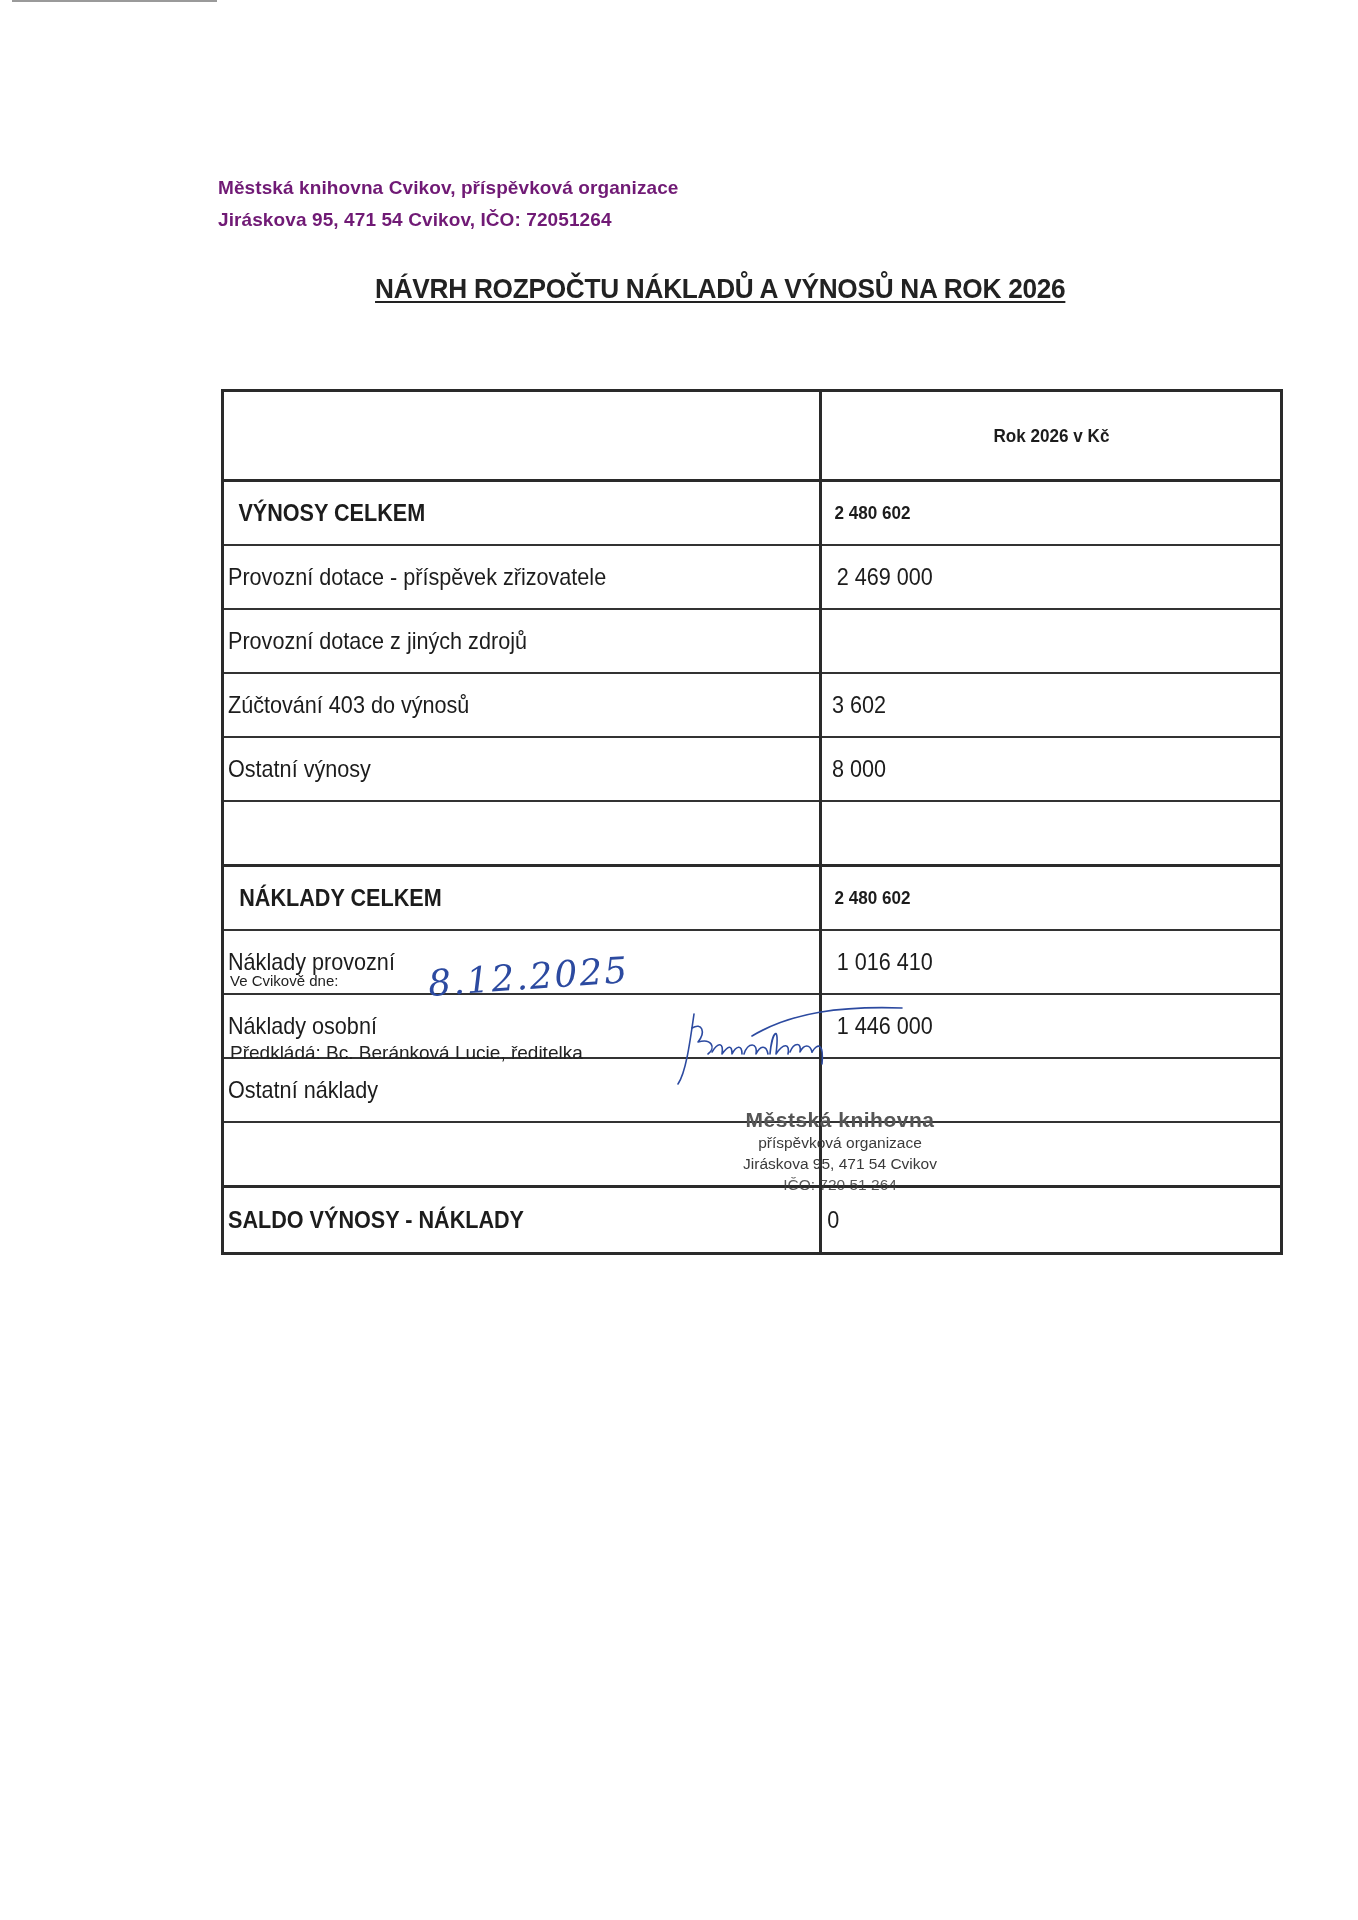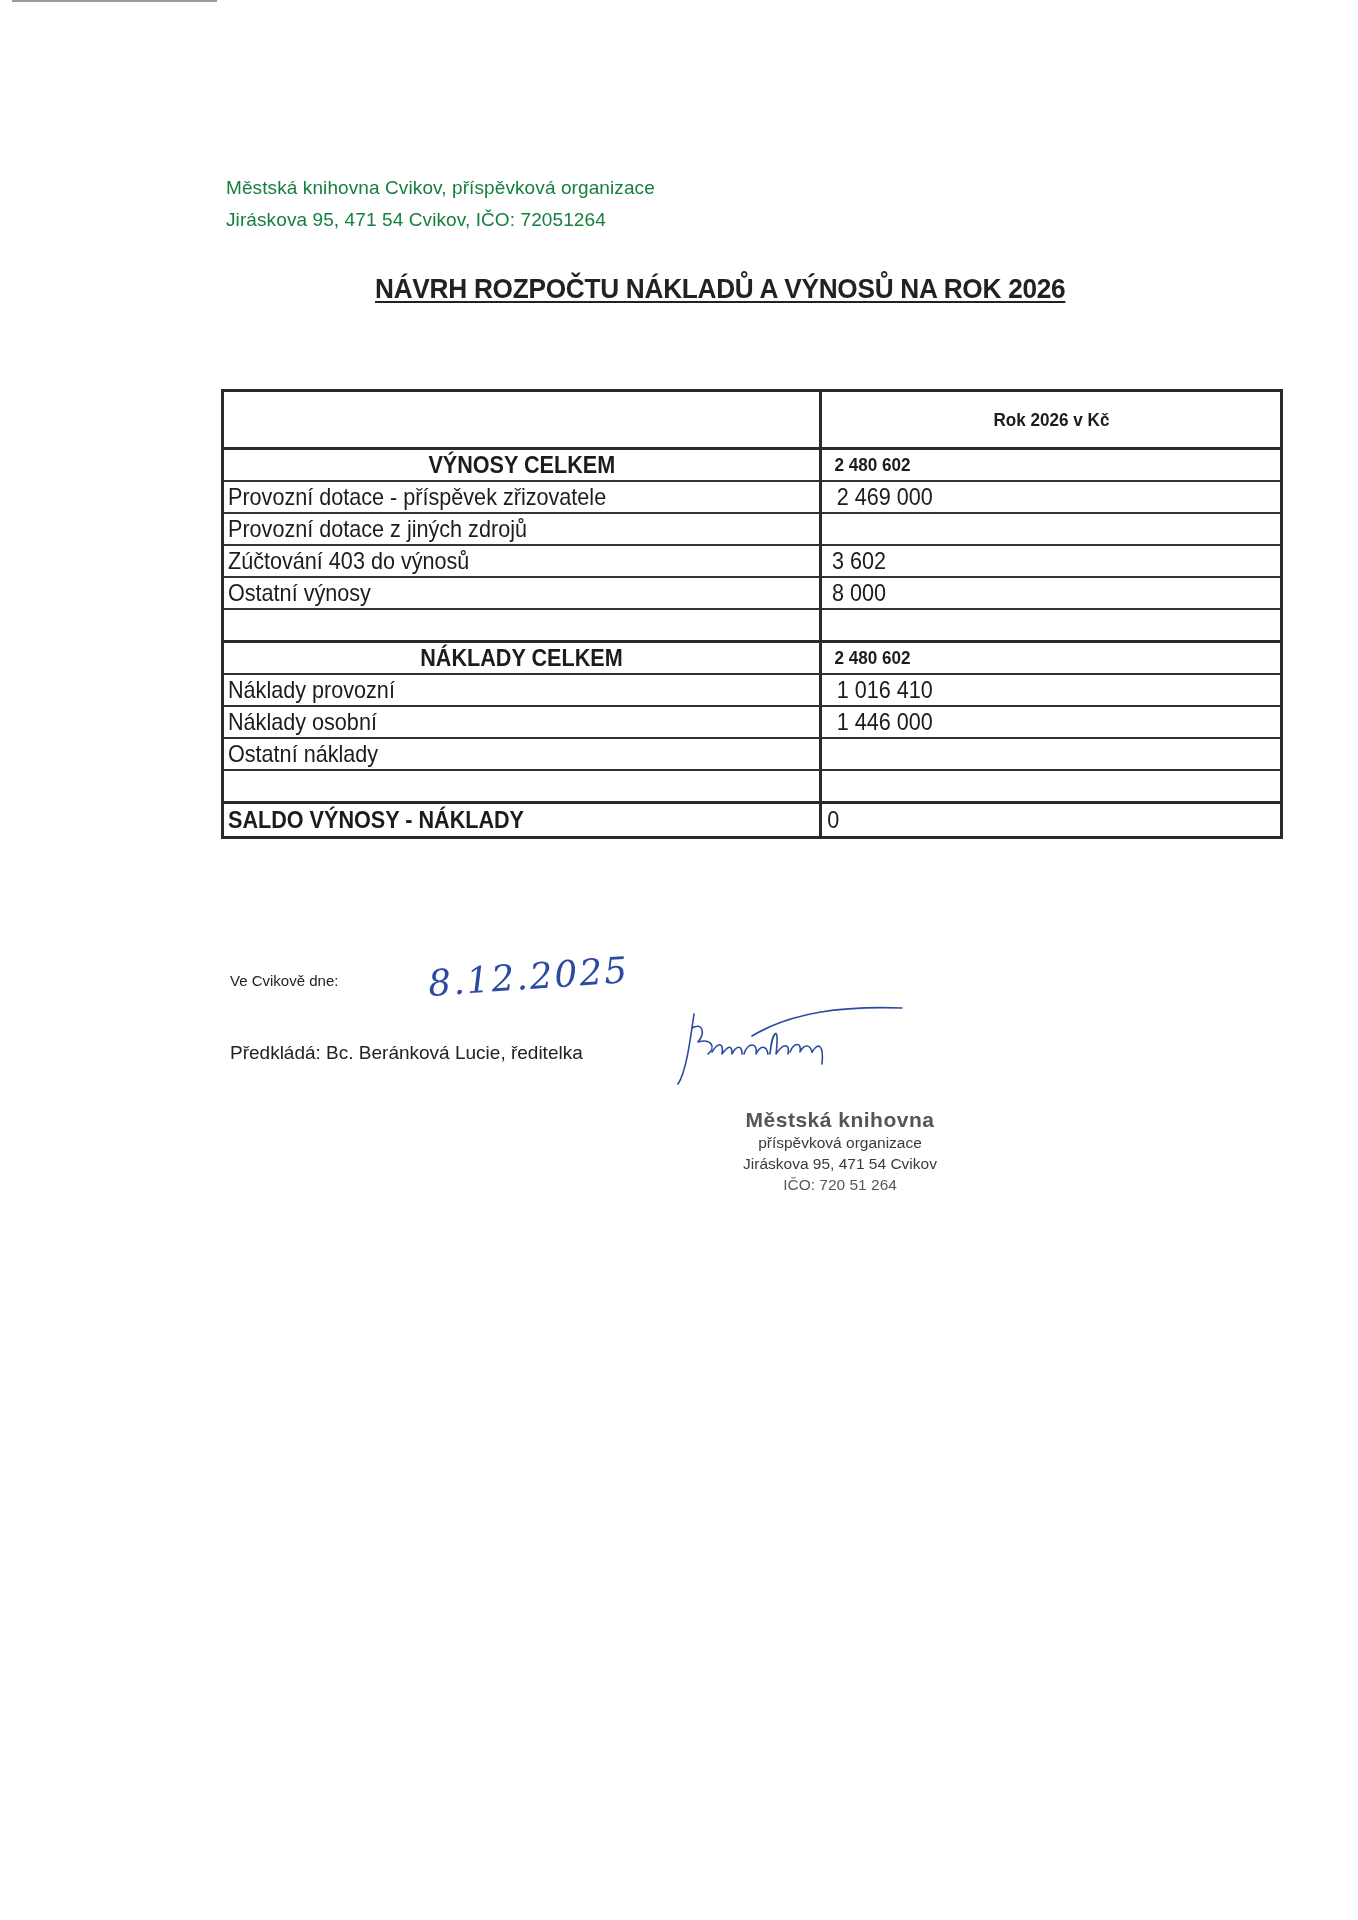--- a/index.html
+++ b/index.html
@@ -1,43 +1,43 @@
 <!DOCTYPE html>
 <html><head>
   <meta charset="utf-8">
   <style>
     html, body { margin: 0; padding: 0; }
     body {
       width: 1358px; height: 1920px; background: #ffffff; position: relative; overflow: hidden;
       font-family: "Liberation Sans", "DejaVu Sans", sans-serif; color: #1c1c1c;
     }
     .scan-edge { position: absolute; left: 12px; top: 0; width: 205px; height: 2px; background: #9a9a9a; }
-    .org { position: absolute; left: 226px; font-weight: normal; font-size: 19px; color: #15803d; letter-spacing: 0.1px; }
+    .org { position: absolute; left: 218px; font-weight: bold; font-size: 19px; color: #701a75; letter-spacing: 0.1px; }
     .org.l1 { top: 177px; }
     .org.l2 { top: 209px; }
     .title {
       position: absolute; left: 320px; top: 272px; width: 870px; text-align: center;
       font-weight: bold; font-size: 28.5px; color: #222; text-decoration: underline;
       text-decoration-thickness: 2px; text-underline-offset: 3px; transform: scaleX(0.92); transform-origin: left;
       letter-spacing: -0.3px;
     }
     .budget-table {
       position: absolute; left: 221px; top: 389px; width: 1062px;
       border-collapse: collapse; border: 3px solid #2a2a2a;
     }
     .budget-table td {
-      border: 2px solid #333; padding: 0 4px; height: 30px; font-size: 24px; line-height: 30px;
+      border: 2px solid #333; padding: 16px 4px; height: 30px; font-size: 24px; line-height: 30px;
       white-space: nowrap; overflow: hidden;
     }
     .budget-table td.lbl { width: 597px; border-right: 3px solid #2a2a2a; }
     .budget-table td.val { width: 447px; padding-right: 3px; }
     .budget-table tr.head td { height: 55px; }
     .budget-table tr.head td.val { text-align: center; font-weight: bold; font-size: 19px; }
     .budget-table tr.total td { border-top: 3px solid #2a2a2a; font-weight: bold; }
-    .budget-table tr.total td.lbl { text-align: center; font-size: 24px; }
+    .budget-table tr.total td.lbl { text-align: left; font-size: 24px; }
     .budget-table tr.total td.val { font-size: 19px; }
     .budget-table tr.spacer td { height: 30px; }
     .budget-table tr.saldo td { font-weight: bold; height: 32px; border-top: 3px solid #2a2a2a; }
     .budget-table tr.saldo td.val { font-weight: normal; }
     .budget-table td.val.pad { padding-right: 27px; }
     .narrow { display: inline-block; transform: scaleX(0.9); transform-origin: left; }
     .narrow-c { display: inline-block; transform: scaleX(0.9); transform-origin: center; }
     .narrow-r { display: inline-block; transform: scaleX(0.9); transform-origin: right; }
     .place-label { position: absolute; left: 230px; top: 972px; font-size: 15px; color: #222; }
     .presenter-label { position: absolute; left: 230px; top: 1042px; font-size: 19px; color: #222; }

